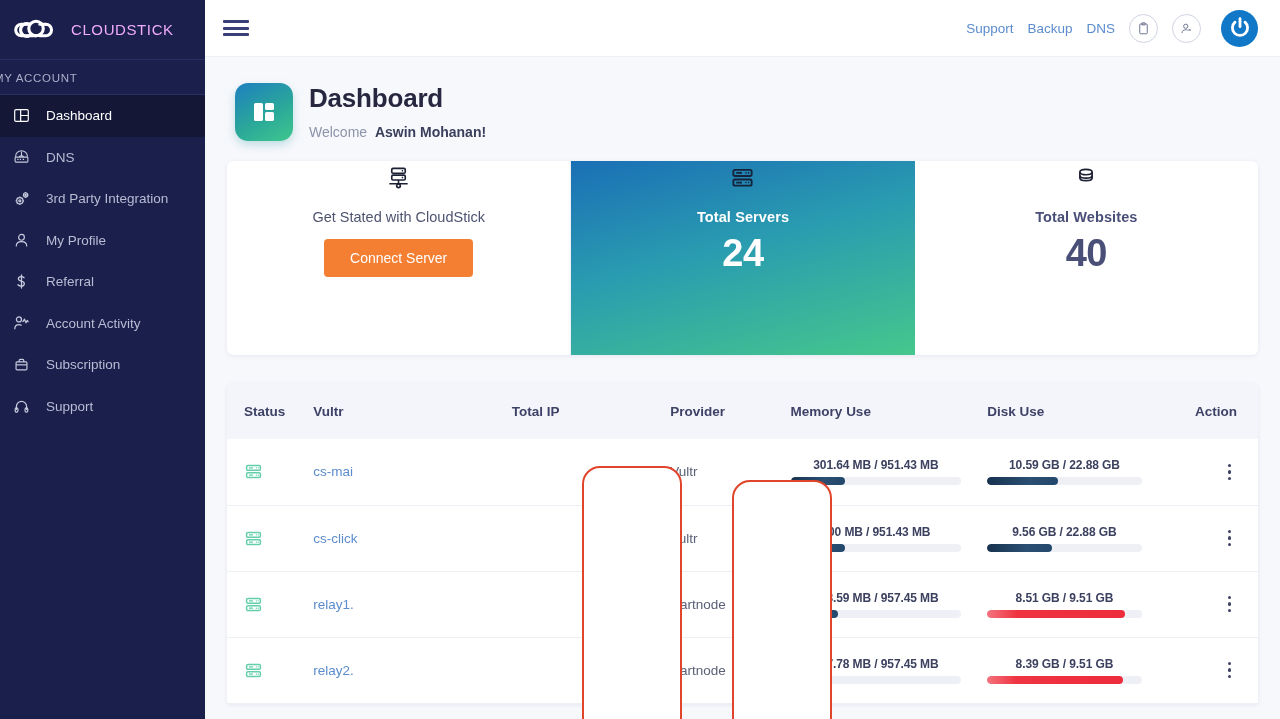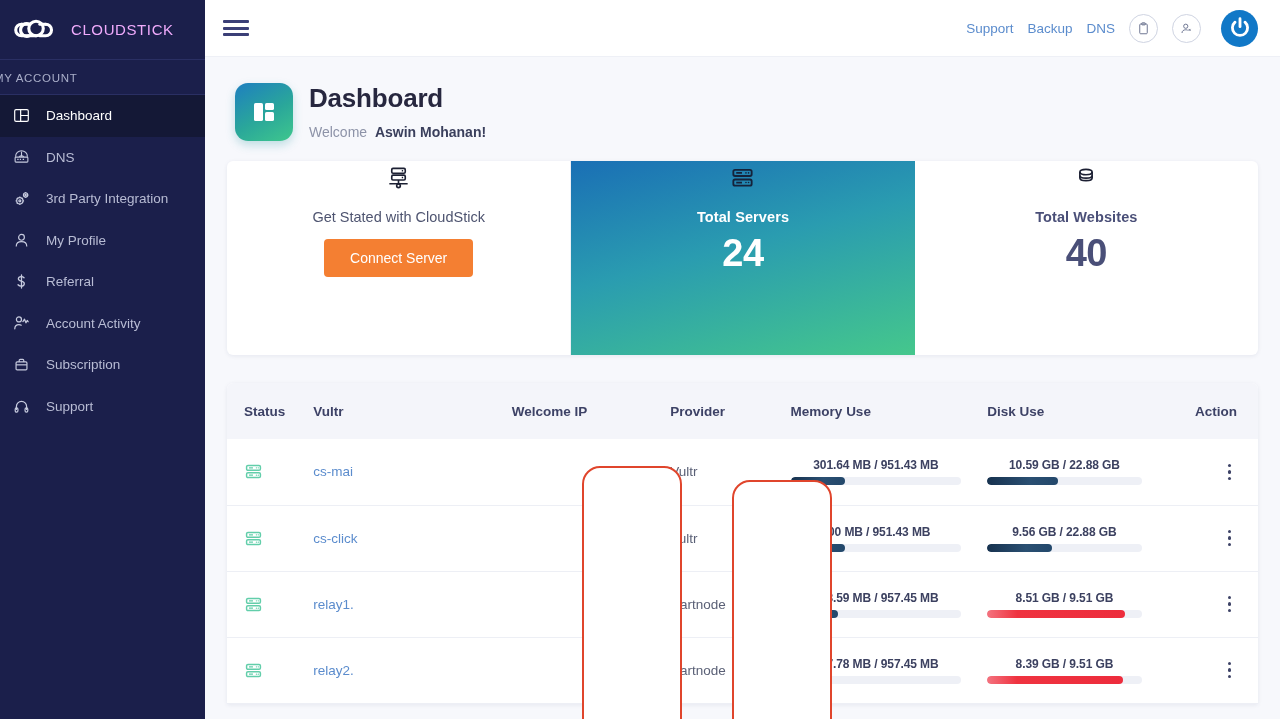--- a/index.html
+++ b/index.html
@@ -435,21 +435,21 @@
 
 
       </section>
 
       <section class="table-card">
         <table>
           <thead>
             <tr>
               <th class="c-status">Status</th>
               <th class="c-name">Vultr</th>
-              <th class="c-ip">Welcome IP</th>
+              <th class="c-ip">Total IP</th>
               <th class="c-prov">Provider</th>
               <th class="c-mem">Memory Use</th>
               <th class="c-disk">Disk Use</th>
               <th class="c-act">Action</th>
             </tr>
           </thead>
           <tbody id="table-body">
               <tr>
                 <td class="c-status">
                   <span class="srv-ico">

